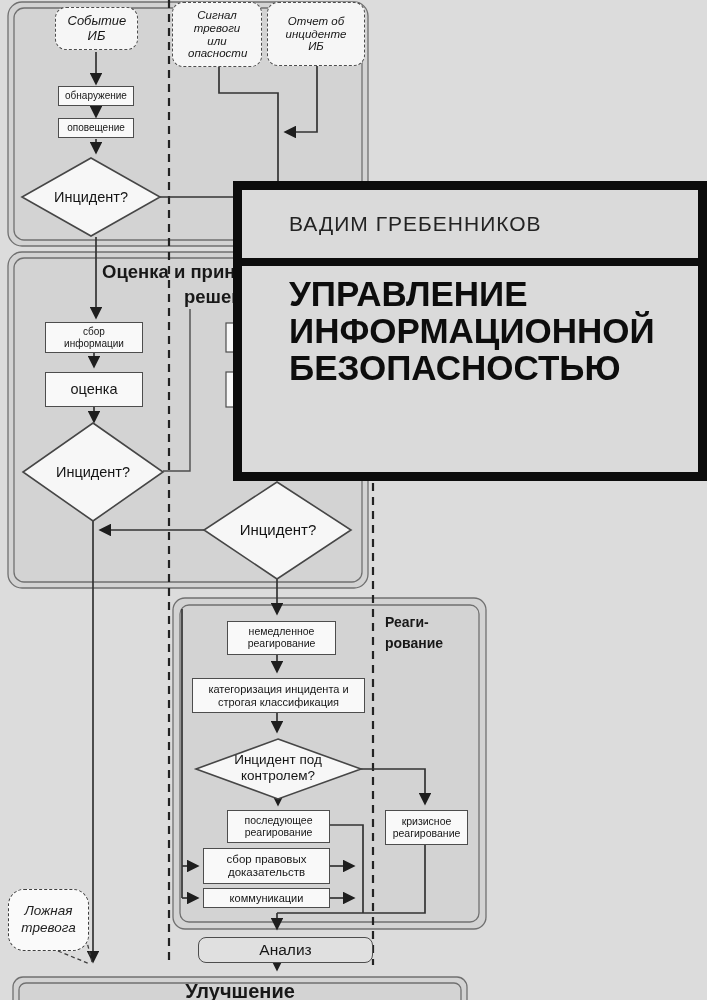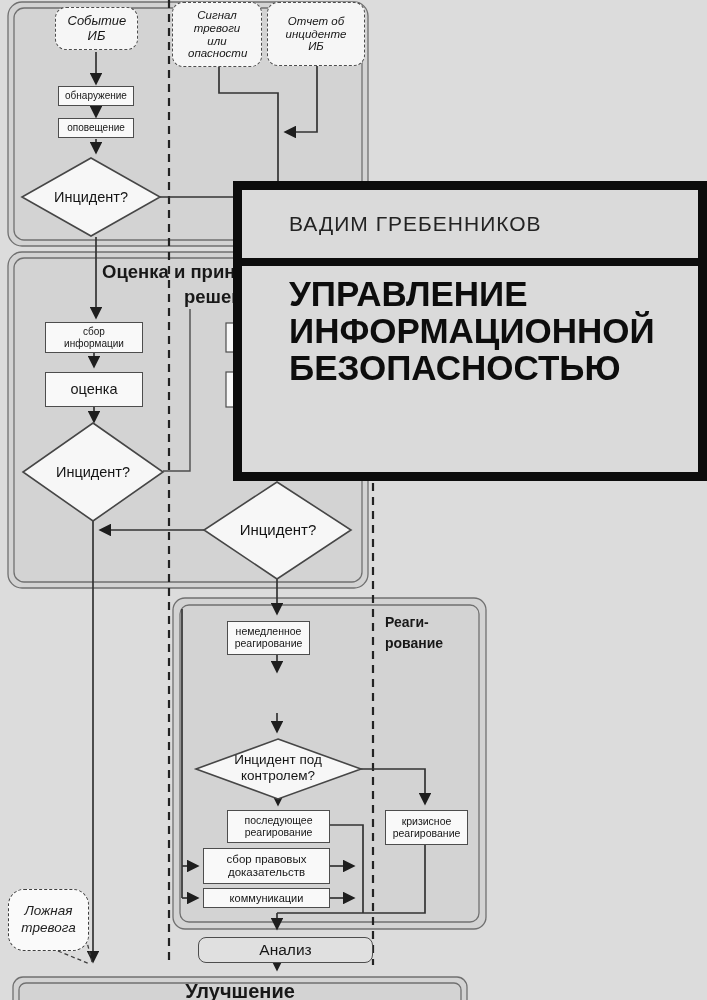--- a/index.html
+++ b/index.html
@@ -160,24 +160,27 @@
 
   <div class="dlabel" style="left:28px; top:464px; width:130px; font-size:14.5px;">Инцидент?</div>
 
   <div class="dlabel" style="left:213px; top:521px; width:130px; font-size:15px;">Инцидент?</div>
 
   <div class="seclabel" style="left:385px; top:612px; font-size:14px; line-height:21px;">
     <span style="display:block;">Реаги-</span>
     <span style="display:block;">рование</span>
   </div>
 
-  <div class="node" style="left:227px; top:621px; width:83px; height:34px; font-size:10.5px;">
+  <div class="node" style="left:227px; top:621px; width:109px; height:34px; font-size:10.5px;">
     <span style="max-width:80px;">немедленное реагирование</span>
   </div>
 
+  <div class="node" style="left:192px; top:678px; width:173px; height:35px; font-size:11px;">
+    <span style="max-width:160px;">категоризация инцидента и строгая классификация</span>
+  </div>
 
   <div class="dlabel" style="left:203px; top:752px; width:150px; font-size:13.5px;">Инцидент под контролем?</div>
 
   <div class="node" style="left:227px; top:810px; width:103px; height:33px; font-size:10.5px;">
     <span style="max-width:80px;">последующее реагирование</span>
   </div>
 
   <div class="node" style="left:203px; top:848px; width:127px; height:36px; font-size:11.5px;">
     <span style="max-width:100px;">сбор правовых доказательств</span>
   </div>

